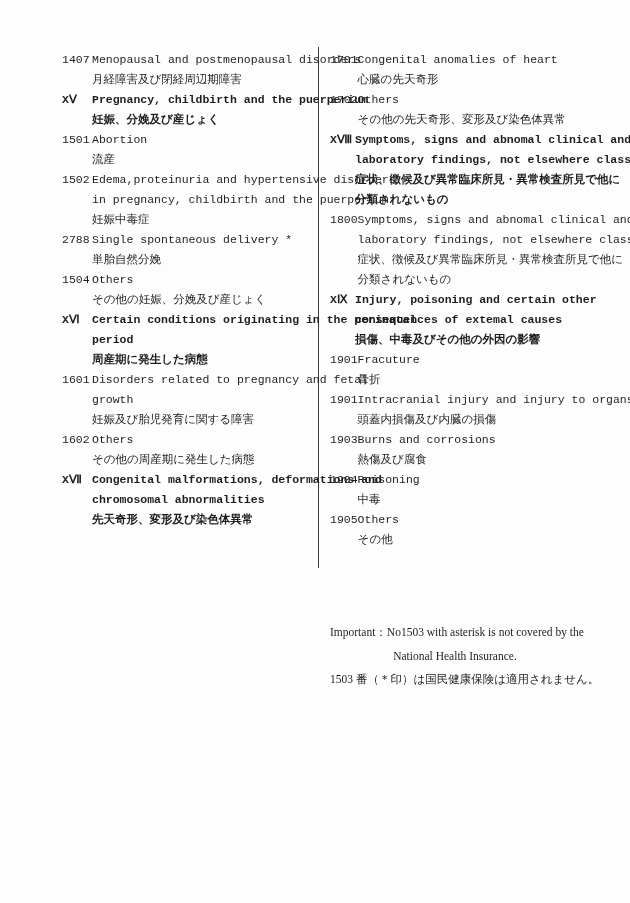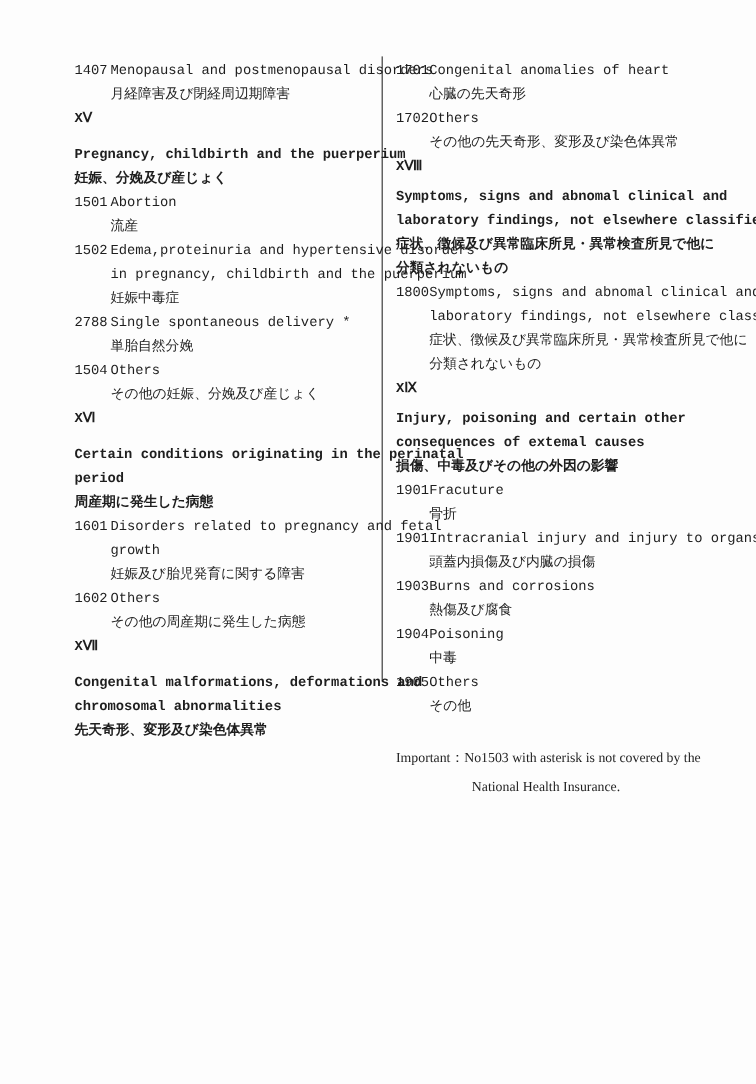--- a/index.html
+++ b/index.html
@@ -16,21 +16,21 @@
   #col-left  { left: 62px;  width: 240px; }
   #col-right { left: 330px; width: 258px; }
   .divider {
     position: absolute; left: 318px; top: 47px;
     width: 1px; height: 521px; background: #3c3c3c;
   }
   .item { display: flex; line-height: 20px; }
   .item .code { flex: 0 0 30px; }
   #col-right .item .code { flex: 0 0 25px; }
   .item .text { white-space: pre; flex: 1 1 auto; }
-  .item.bold { font-weight: bold; flex-direction: column; }
+  .item.bold { font-weight: bold; }
   .note {
     position: absolute; left: 330px; top: 593px;
     width: 250px; line-height: 23.5px; margin-top: 28px;
   }
   .note div { white-space: pre; }
   .note .center { text-align: center; }
 </style>
 </head>
 <body>
 
@@ -146,13 +146,14 @@
     <div class="item">
       <span class="code">1905</span>
       <span class="text">Others
 その他</span>
     </div>
   </div>
 
 <div class="note">
   <div>Important：No1503 with asterisk is not covered by the</div>
   <div class="center">National Health Insurance.</div>
+  <div>1503 番（＊印）は国民健康保険は適用されません。</div>
 </div>
 
 </body></html>

